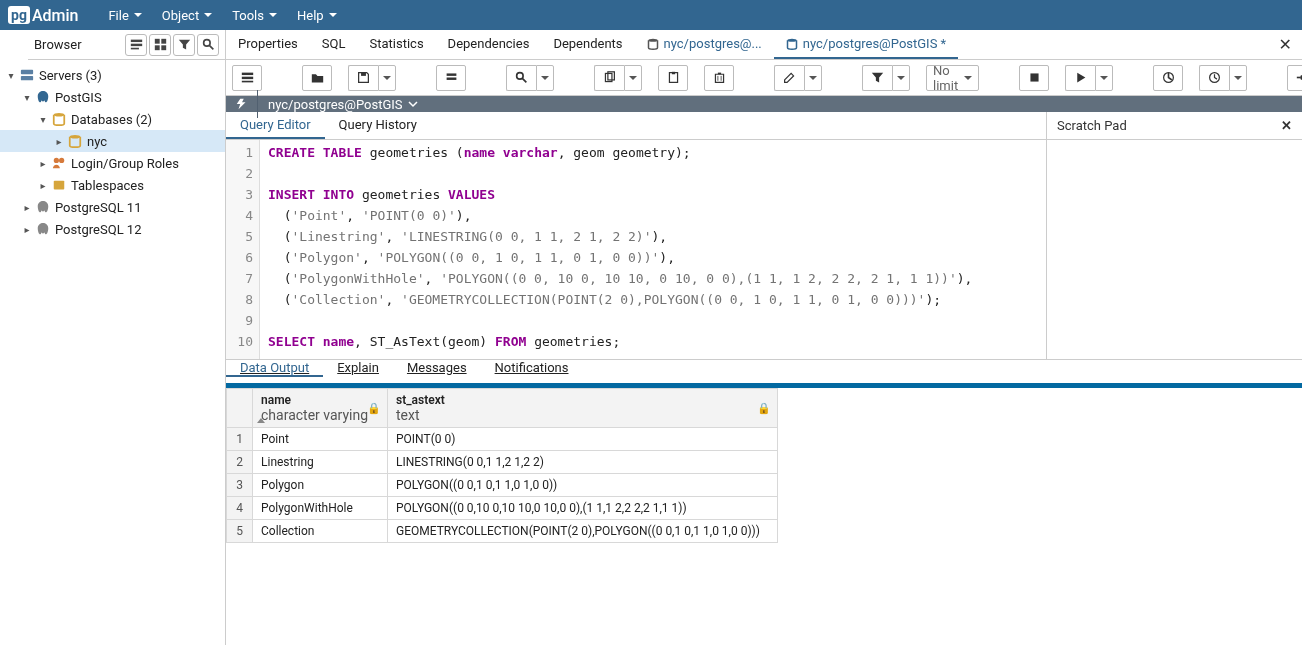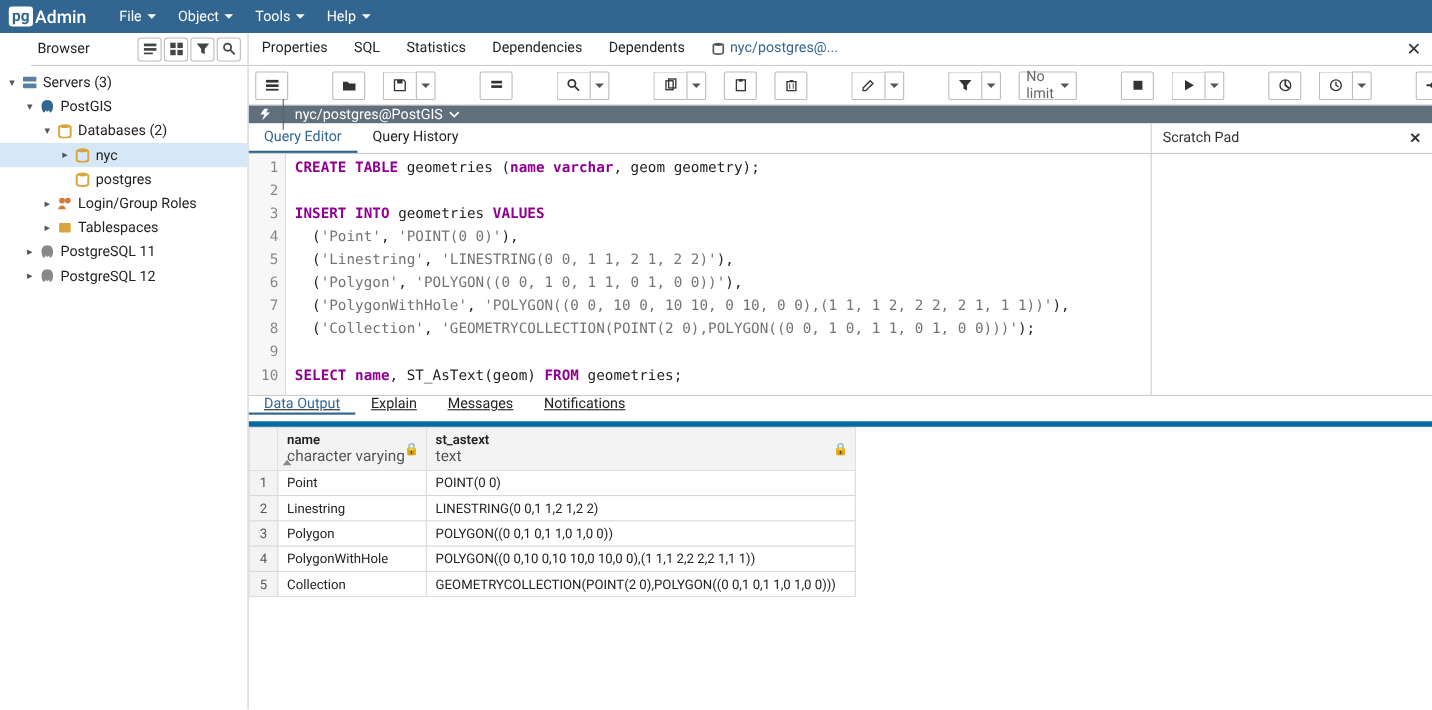--- a/index.html
+++ b/index.html
@@ -181,30 +181,20 @@
       <div class="tree-row indent-3 selected">
           <span class="tree-toggle">▸</span>
           <span class="tree-icon">
             <svg class="svg-db" width="14" height="14" viewBox="0 0 16 16">
               <ellipse cx="8" cy="3" rx="6" ry="2"></ellipse>
               <path d="M2 3v10c0 1.1 2.7 2 6 2s6-.9 6-2V3" fill="none" stroke="#d6a53b" stroke-width="2"></path>
             </svg>
           </span>
           <span class="tree-label">nyc</span>
         </div>
-      <div class="tree-row indent-3">
-          <span class="tree-toggle"></span>
-          <span class="tree-icon">
-            <svg class="svg-db" width="14" height="14" viewBox="0 0 16 16">
-              <ellipse cx="8" cy="3" rx="6" ry="2"></ellipse>
-              <path d="M2 3v10c0 1.1 2.7 2 6 2s6-.9 6-2V3" fill="none" stroke="#d6a53b" stroke-width="2"></path>
-            </svg>
-          </span>
-          <span class="tree-label">postgres</span>
-        </div>
       <div class="tree-row indent-2">
           <span class="tree-toggle">▸</span>
           <span class="tree-icon">
             <svg class="svg-role" width="14" height="14" viewBox="0 0 16 16">
               <circle cx="5" cy="5" r="3"></circle>
               <circle cx="11" cy="5" r="3"></circle>
               <path d="M1 14c0-2 2-4 4-4s4 2 4 4"></path>
             </svg>
           </span>
           <span class="tree-label">Login/Group Roles</span>
@@ -246,20 +236,27 @@
       <div class="tab plain">SQL</div>
       <div class="tab plain">Statistics</div>
       <div class="tab plain">Dependencies</div>
       <div class="tab plain">Dependents</div>
       <div class="tab">
           <svg class="db-icon" viewBox="0 0 16 16" fill="#555">
             <ellipse cx="8" cy="3" rx="6" ry="2"></ellipse>
             <path d="M2 3v10c0 1.1 2.7 2 6 2s6-.9 6-2V3" fill="none" stroke="#555" stroke-width="2"></path>
           </svg>
           <span>nyc/postgres@...</span>
+        </div>
+      <div class="tab active">
+          <svg class="db-icon" viewBox="0 0 16 16" fill="#326690">
+            <ellipse cx="8" cy="3" rx="6" ry="2"></ellipse>
+            <path d="M2 3v10c0 1.1 2.7 2 6 2s6-.9 6-2V3" fill="none" stroke="#326690" stroke-width="2"></path>
+          </svg>
+          <span>nyc/postgres@PostGIS *</span>
         </div>
       <div class="tab-close">✕</div>
     </div>
 
     <div class="toolbar">
       <span class="tb-btn">
           <svg viewBox="0 0 16 16">
             <rect x="1" y="2" width="14" height="3"></rect>
             <rect x="1" y="7" width="14" height="3"></rect>
             <rect x="1" y="12" width="14" height="2"></rect>

